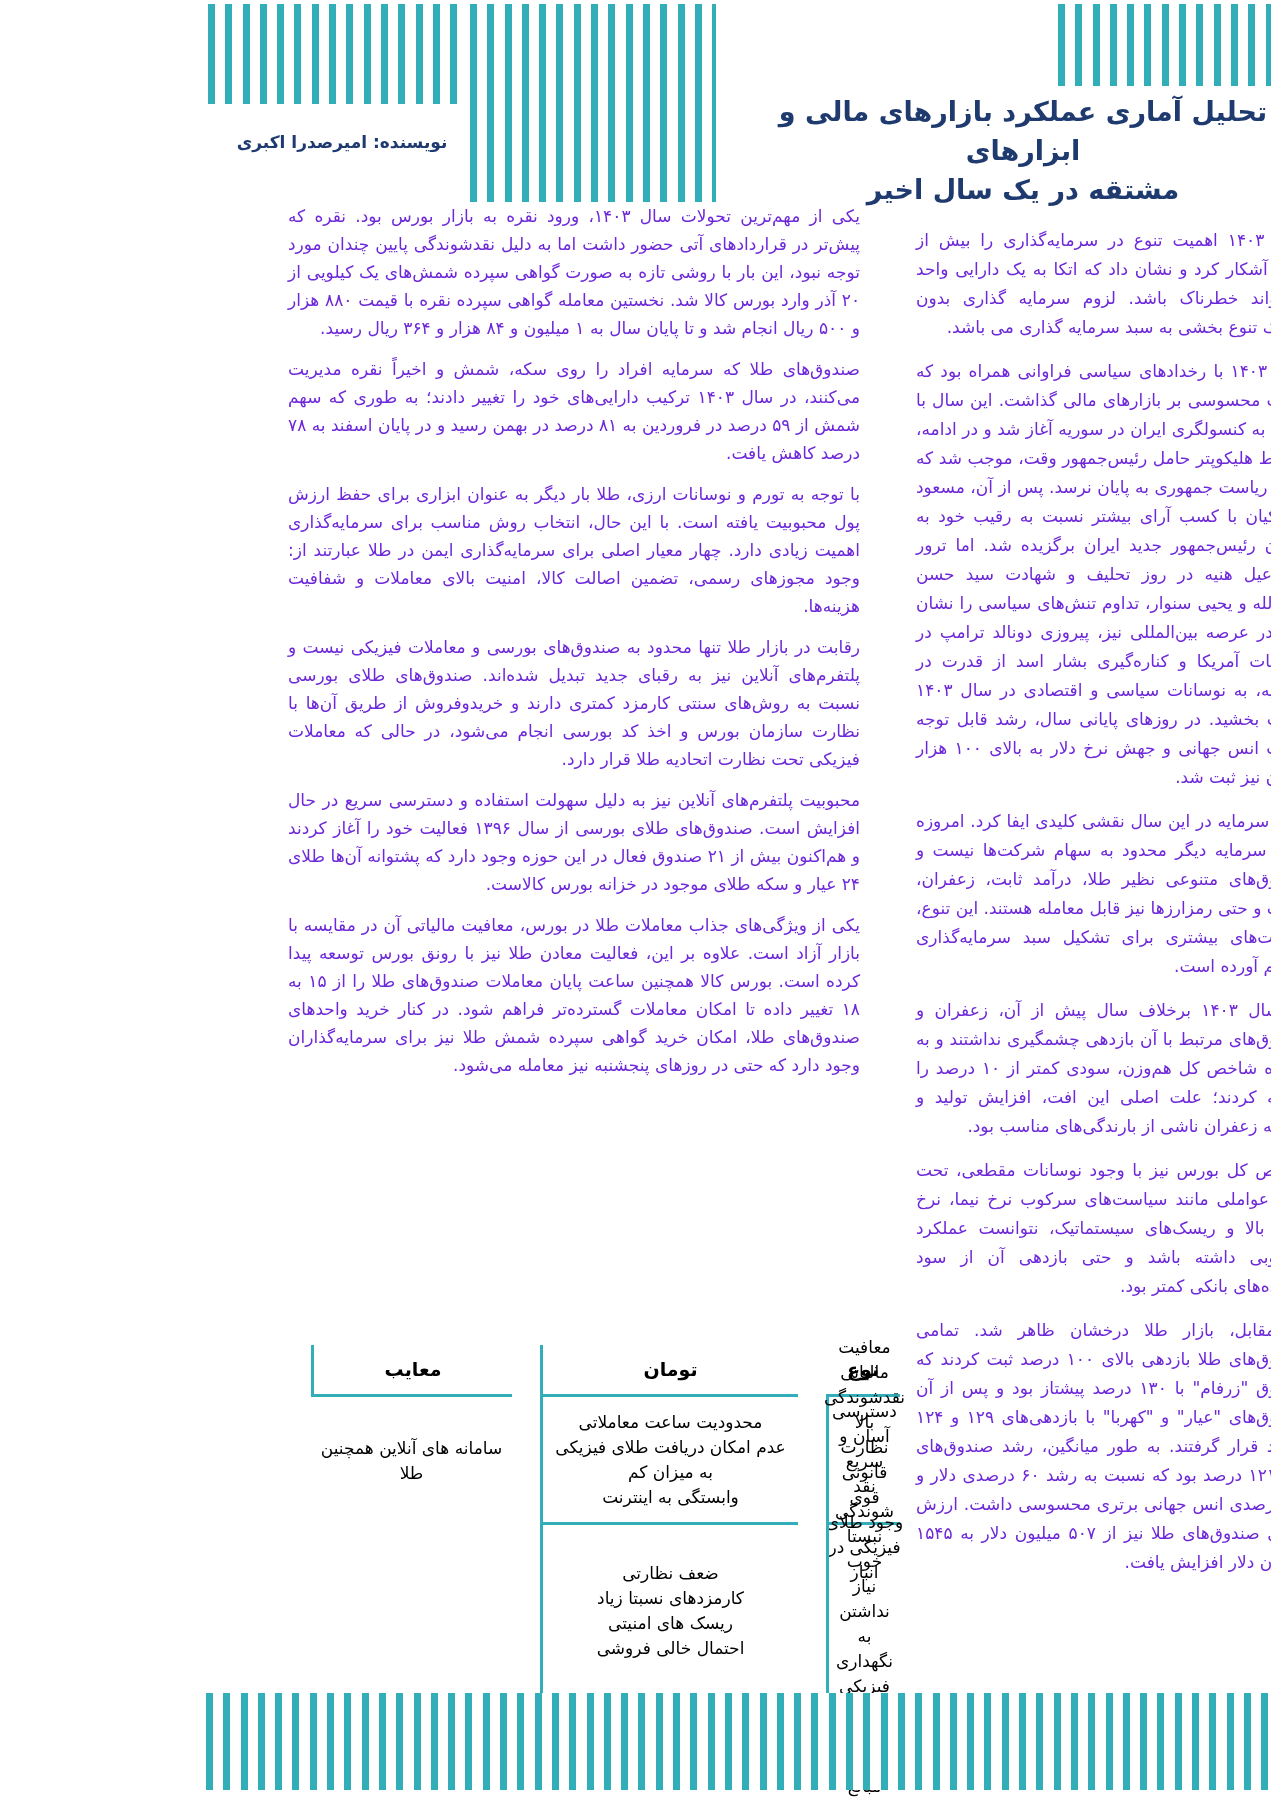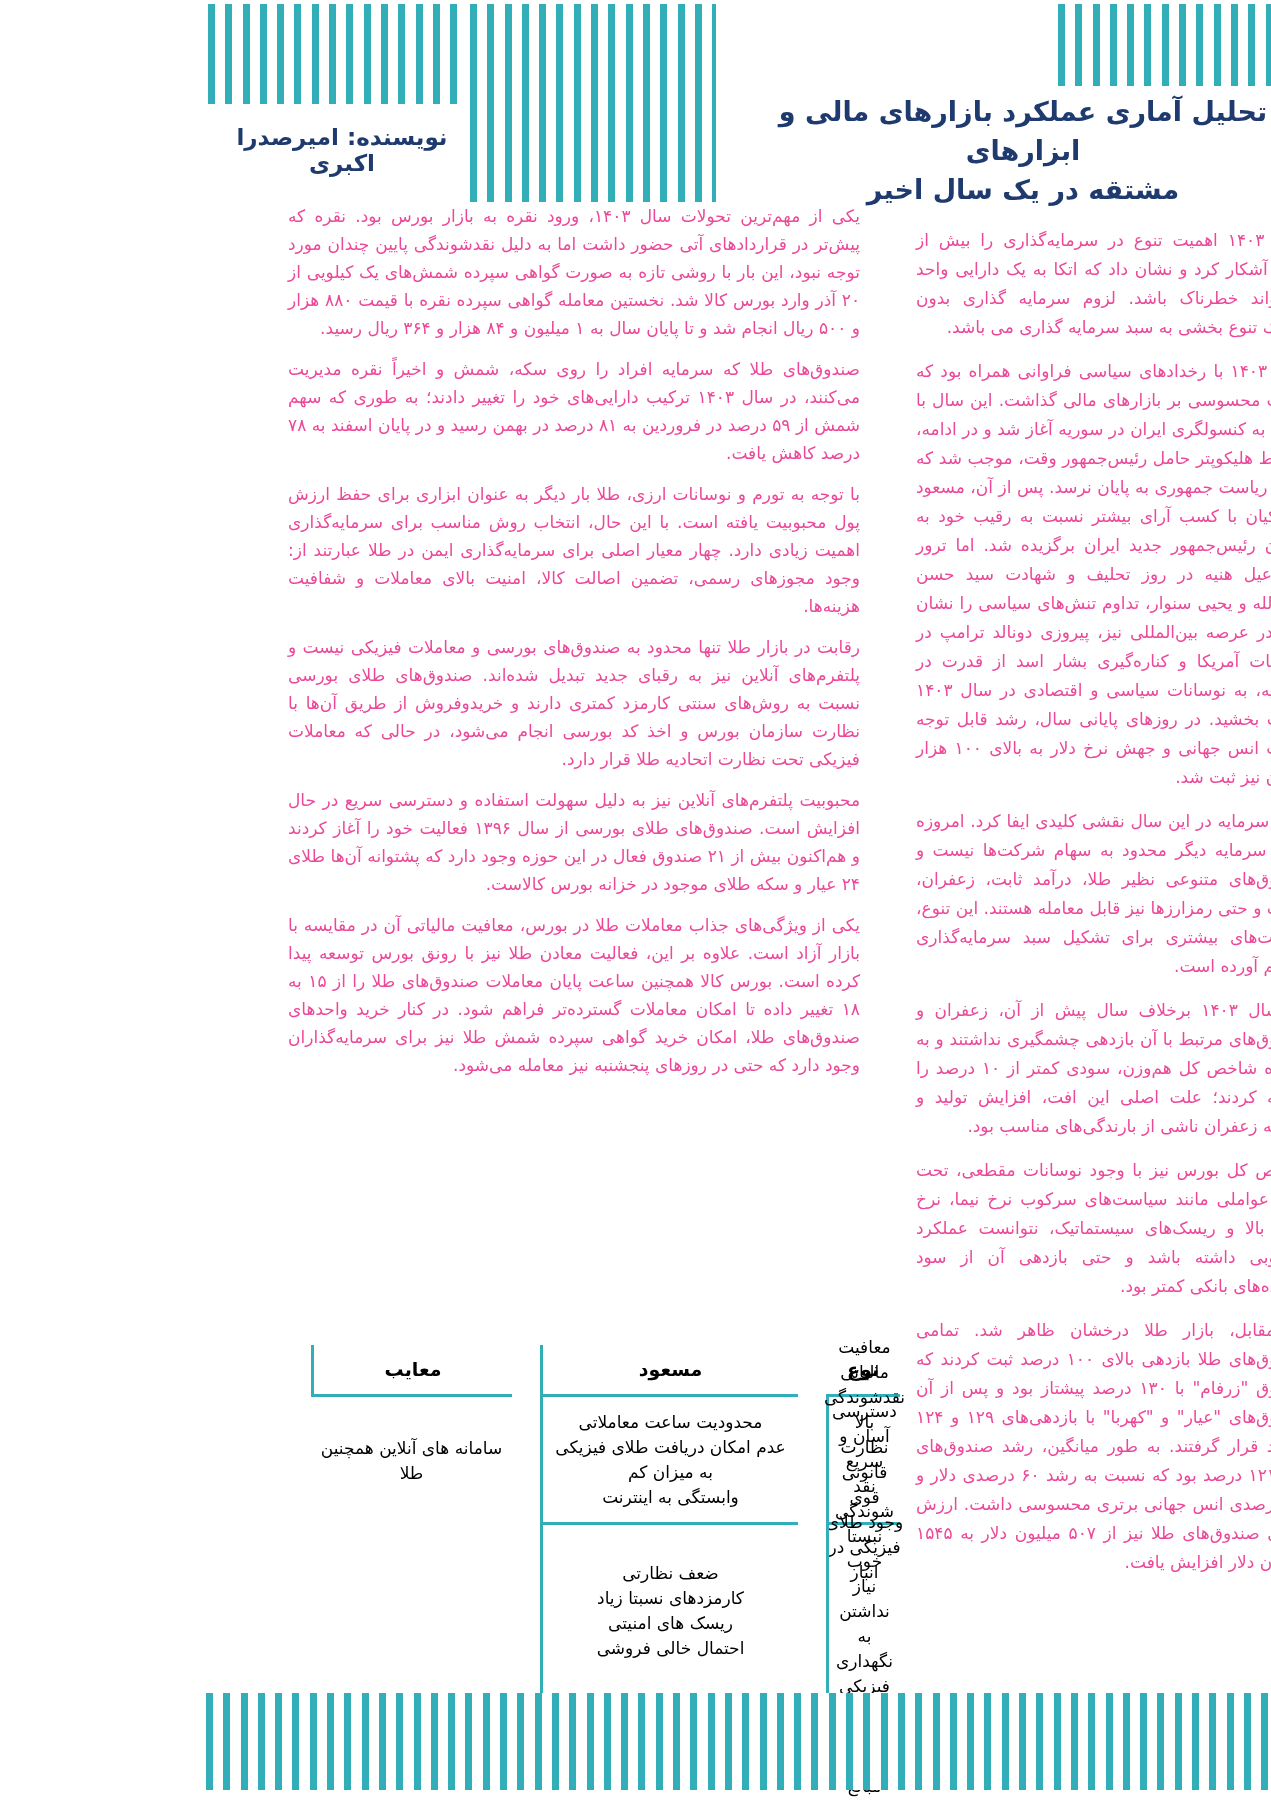--- a/index.html
+++ b/index.html
@@ -16,25 +16,25 @@
   .block-b{left:272px;top:4px;width:246px;height:198px;}
   .block-c{left:860px;top:4px;width:322px;height:82px;}
   .block-d{left:1192px;top:4px;width:70px;height:196px;}
   .bottom-band{left:8px;top:1693px;width:1255px;height:97px;}
   .title{
     position:absolute; left:520px; top:92px; width:610px;
     color:#1e3a6e; font-weight:bold; font-size:27px; line-height:39px;
     text-align:center;
   }
   .author{
-    position:absolute; left:28px; top:124px; width:232px;
-    color:#1e3a6e; font-weight:bold; font-size:23px; text-align:center;
+    position:absolute; left:28px; top:132px; width:232px;
+    color:#1e3a6e; font-weight:bold; font-size:17px; text-align:center;
   }
   .col{
-    position:absolute; top:202px; color:#ec4899;
+    position:absolute; top:202px; color:#6d28d9;
     text-align:justify; text-justify:inter-word;
   }
   .col p{margin:0 0 13px 0; padding:0;}
   .col-left{left:90px; width:572px; font-size:17px; line-height:28px;}
   .col-right{left:718px; width:390px; font-size:17px; line-height:29px;margin-top:24px;}
   .col-right p{margin-bottom:15px;}
   .cmp-table{
     position:absolute; left:85px; top:1345px; width:617px;
     display:grid; grid-template-columns:102px 286px 229px;
     grid-template-rows:52px 128px 172px; direction:rtl;
@@ -78,21 +78,21 @@
       <p>یکی از مهم‌ترین تحولات سال ۱۴۰۳، ورود نقره به بازار بورس بود. نقره که پیش‌تر در قراردادهای آتی حضور داشت اما به دلیل نقدشوندگی پایین چندان مورد توجه نبود، این بار با روشی تازه به صورت گواهی سپرده شمش‌های یک کیلویی از ۲۰ آذر وارد بورس کالا شد. نخستین معامله گواهی سپرده نقره با قیمت ۸۸۰ هزار و ۵۰۰ ریال انجام شد و تا پایان سال به ۱ میلیون و ۸۴ هزار و ۳۶۴ ریال رسید.</p>
       <p>صندوق‌های طلا که سرمایه افراد را روی سکه، شمش و اخیراً نقره مدیریت می‌کنند، در سال ۱۴۰۳ ترکیب دارایی‌های خود را تغییر دادند؛ به طوری که سهم شمش از ۵۹ درصد در فروردین به ۸۱ درصد در بهمن رسید و در پایان اسفند به ۷۸ درصد کاهش یافت.</p>
       <p>با توجه به تورم و نوسانات ارزی، طلا بار دیگر به عنوان ابزاری برای حفظ ارزش پول محبوبیت یافته است. با این حال، انتخاب روش مناسب برای سرمایه‌گذاری اهمیت زیادی دارد. چهار معیار اصلی برای سرمایه‌گذاری ایمن در طلا عبارتند از: وجود مجوزهای رسمی، تضمین اصالت کالا، امنیت بالای معاملات و شفافیت هزینه‌ها.</p>
       <p>رقابت در بازار طلا تنها محدود به صندوق‌های بورسی و معاملات فیزیکی نیست و پلتفرم‌های آنلاین نیز به رقبای جدید تبدیل شده‌اند. صندوق‌های طلای بورسی نسبت به روش‌های سنتی کارمزد کمتری دارند و خریدوفروش از طریق آن‌ها با نظارت سازمان بورس و اخذ کد بورسی انجام می‌شود، در حالی که معاملات فیزیکی تحت نظارت اتحادیه طلا قرار دارد.</p>
       <p>محبوبیت پلتفرم‌های آنلاین نیز به دلیل سهولت استفاده و دسترسی سریع در حال افزایش است. صندوق‌های طلای بورسی از سال ۱۳۹۶ فعالیت خود را آغاز کردند و هم‌اکنون بیش از ۲۱ صندوق فعال در این حوزه وجود دارد که پشتوانه آن‌ها طلای ۲۴ عیار و سکه طلای موجود در خزانه بورس کالاست.</p>
       <p>یکی از ویژگی‌های جذاب معاملات طلا در بورس، معافیت مالیاتی آن در مقایسه با بازار آزاد است. علاوه بر این، فعالیت معادن طلا نیز با رونق بورس توسعه پیدا کرده است. بورس کالا همچنین ساعت پایان معاملات صندوق‌های طلا را از ۱۵ به ۱۸ تغییر داده تا امکان معاملات گسترده‌تر فراهم شود. در کنار خرید واحدهای صندوق‌های طلا، امکان خرید گواهی سپرده شمش طلا نیز برای سرمایه‌گذاران وجود دارد که حتی در روزهای پنجشنبه نیز معامله می‌شود.</p>
     </div>
 
   <div class="cmp-table" id="cmp-table">
     <div class="t-cell t-head b-bottom">نوع</div>
-    <div class="t-cell t-head b-left b-bottom">مسعود</div>
+    <div class="t-cell t-head b-left b-bottom">تومان</div>
     <div class="t-cell t-head b-left b-bottom">معایب</div>
       <div class="t-cell b-left b-bottom">معافیت مالیاتی
 نقدشوندگی بالا
 نظارت قانونی قوی
 وجود طلای فیزیکی در انبار</div>
       <div class="t-cell b-left b-bottom">محدودیت ساعت معاملاتی
 عدم امکان دریافت طلای فیزیکی به میزان کم
 وابستگی به اینترنت</div>
       <div class="t-cell ">سامانه های آنلاین همچنین طلا</div>
       <div class="t-cell b-left">دسترسی آسان و سریع

